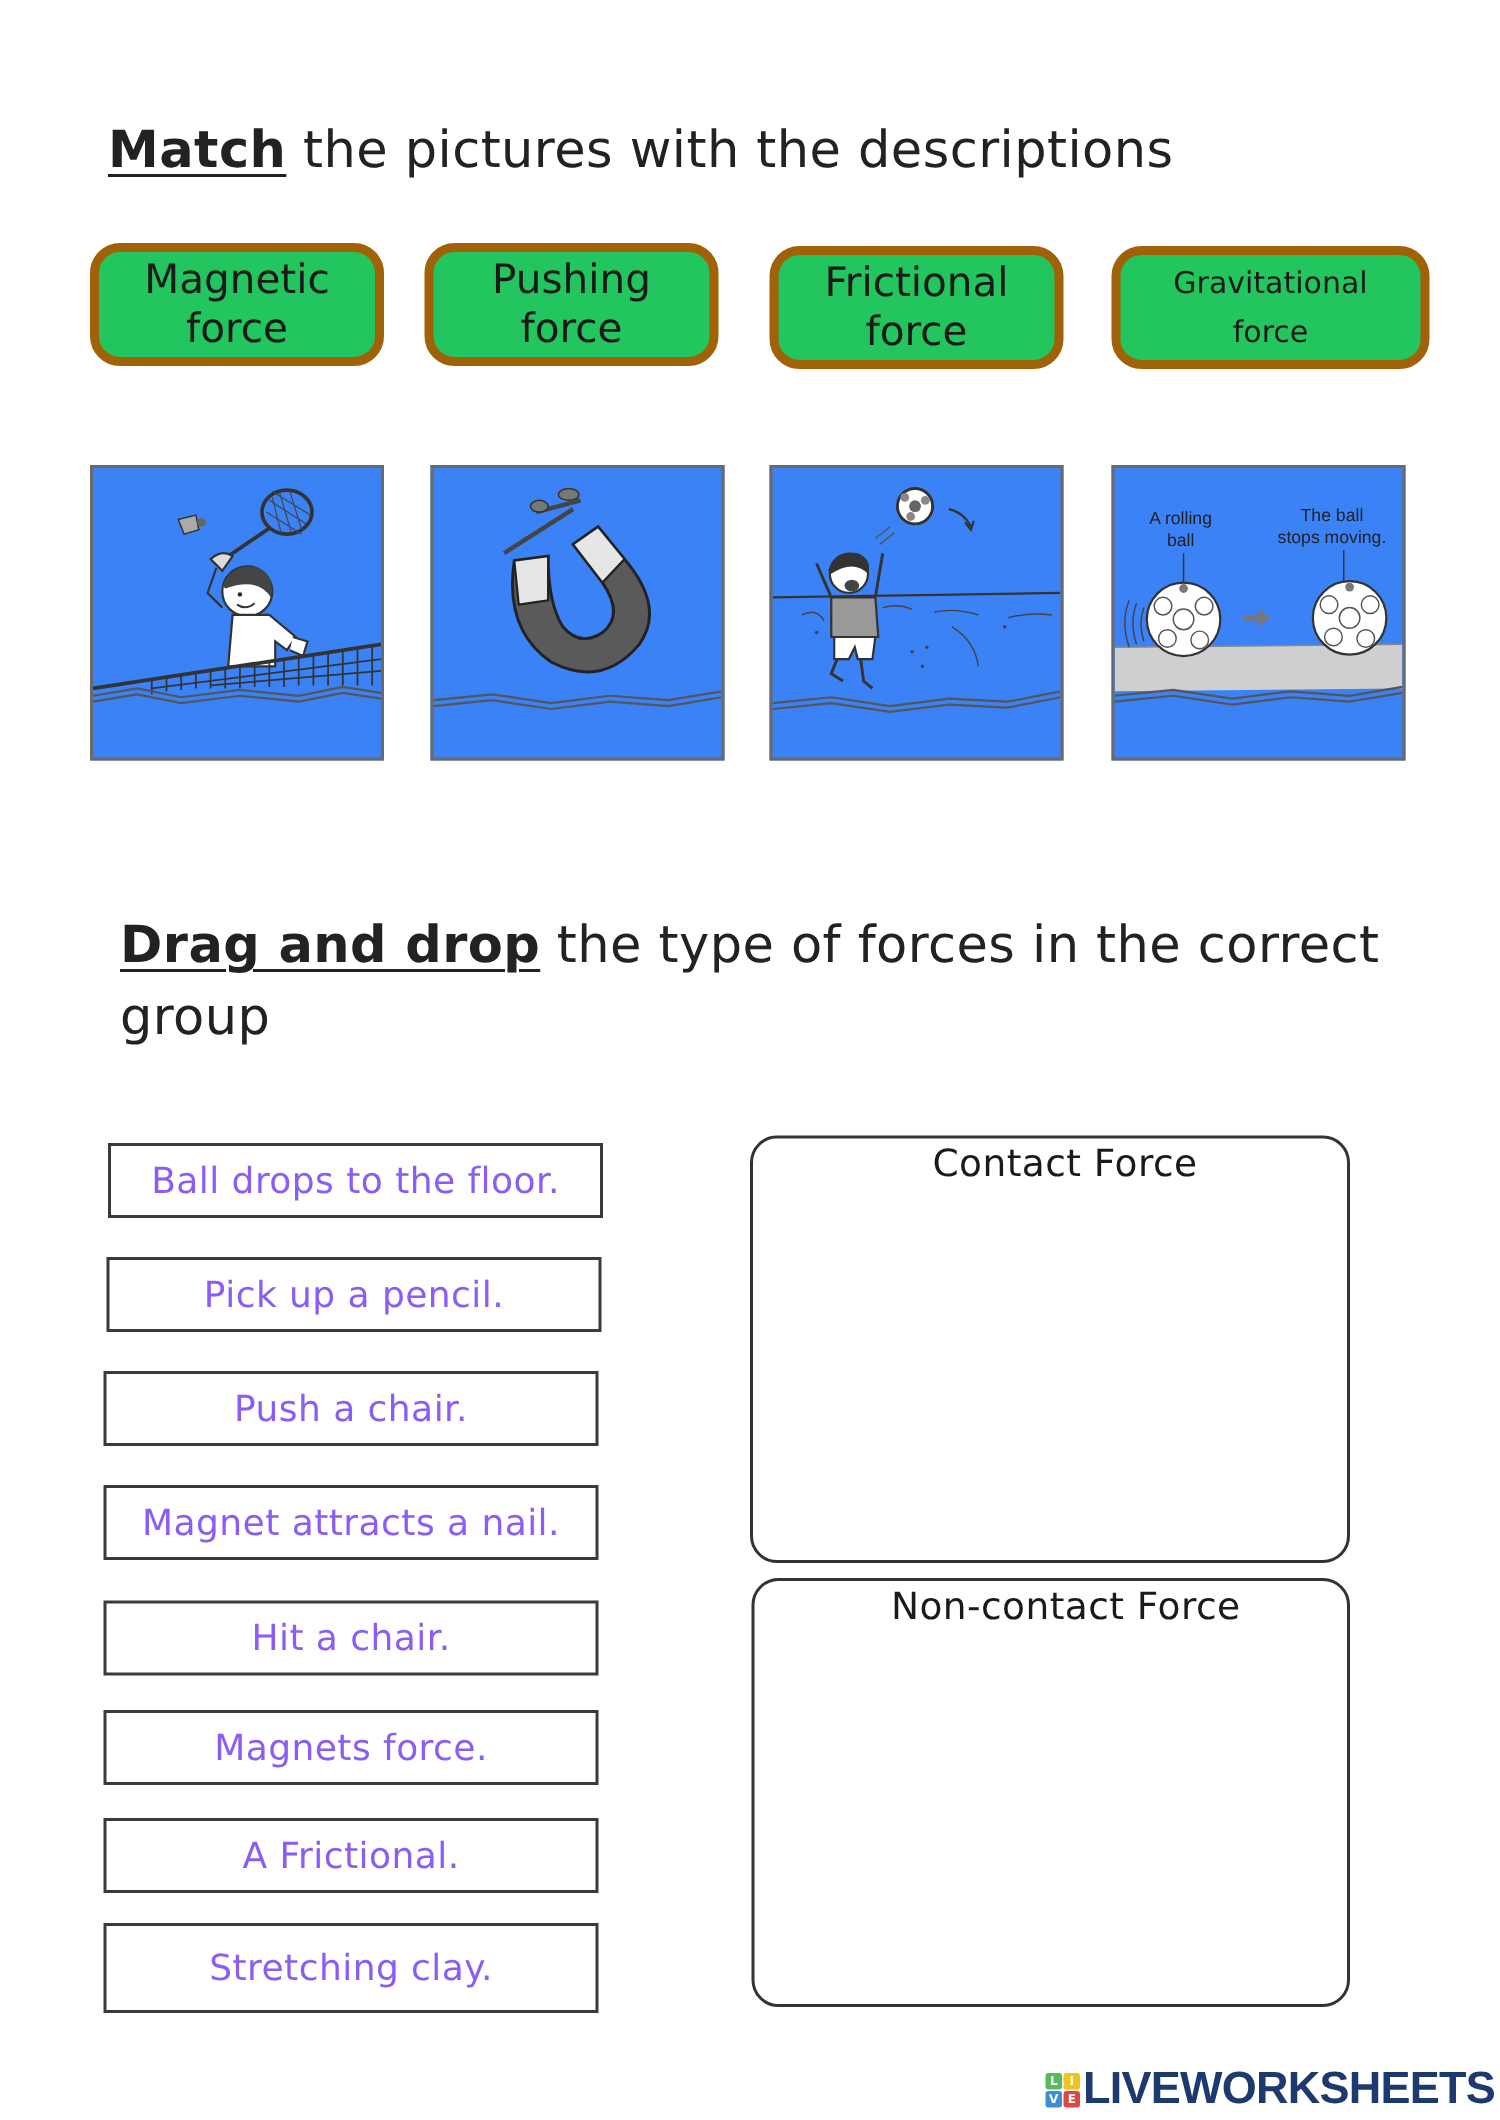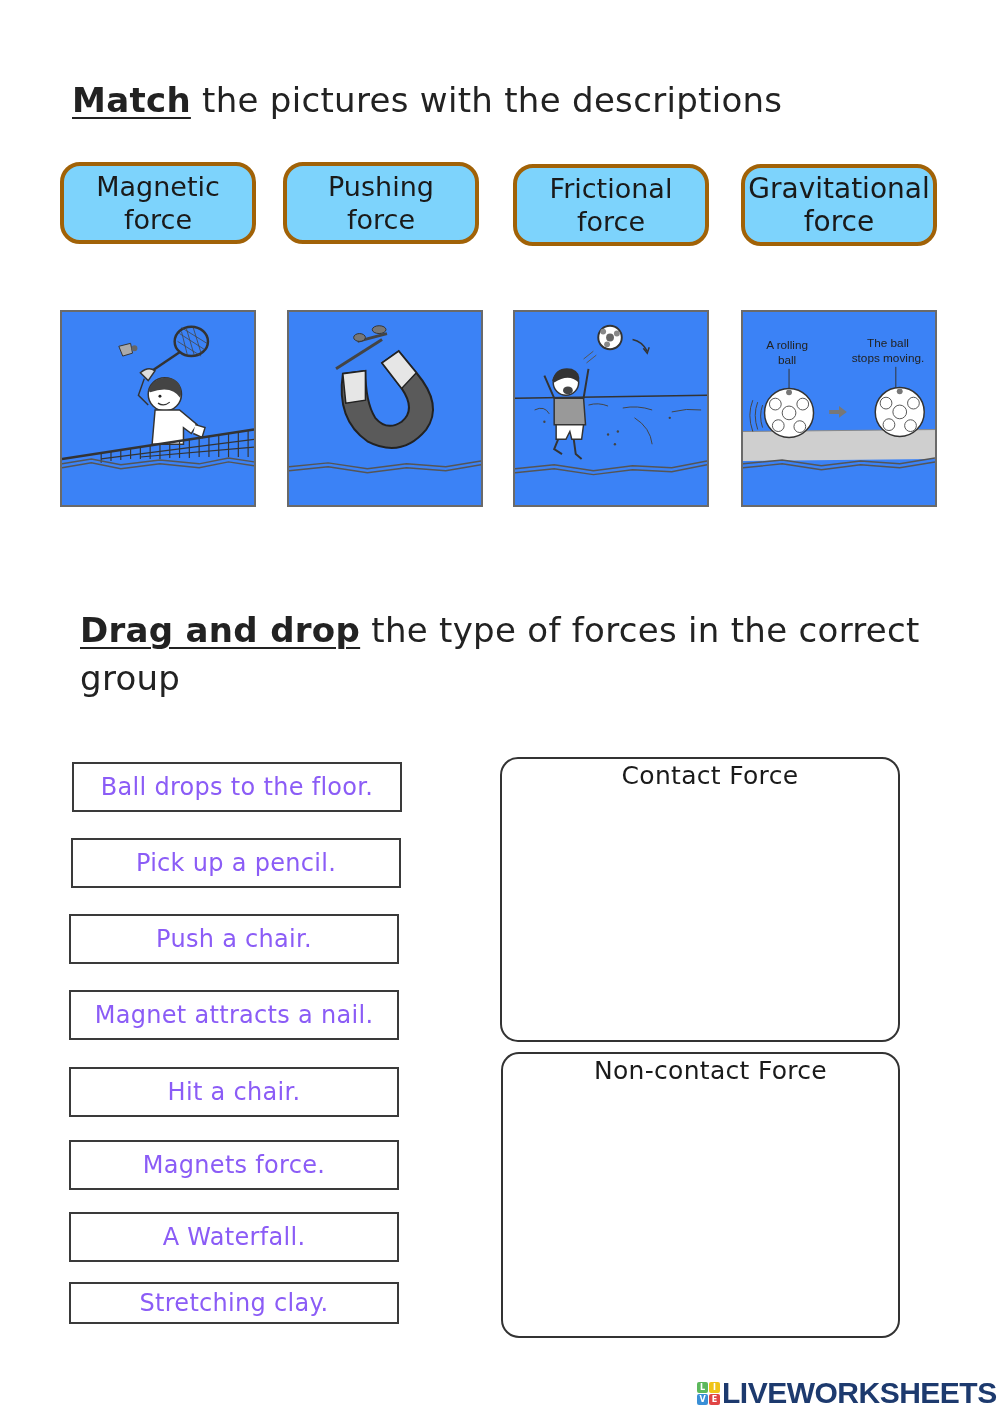--- a/index.html
+++ b/index.html
@@ -3,21 +3,21 @@
   <meta charset="utf-8">
   <style>
     * { box-sizing: border-box; margin: 0; padding: 0; }
     html, body { width: 1000px; height: 1413px; background: #ffffff; overflow: hidden; }
     body { position: relative; font-family: "DejaVu Sans", sans-serif; color: #1e1e1e; }
 
     .heading { position: absolute; font-size: 34px; font-weight: normal; color: #222; letter-spacing: 0.3px; line-height: 48px; margin-top: 16px; }
     .heading .key { font-weight: bold; text-decoration: underline; text-decoration-thickness: 2px; text-underline-offset: 5px; }
 
     .label-box {
-      position: absolute; border: 4px solid #a16207; border-radius: 20px; background: #7dd3fc;
+      position: absolute; border: 6px solid #a16207; border-radius: 20px; background: #22c55e;
       display: flex; flex-direction: column; align-items: center; justify-content: center;
       font-size: 27px; line-height: 33px; color: #1a1a1a; text-align: center;
     }
 
     .pic {
       position: absolute; border: 2px solid #6a6a6a; background: #3b82f6; overflow: hidden;
     }
     .pic svg { width: 100%; height: 100%; display: block; }
 
     .drag-item {
@@ -50,21 +50,21 @@
   <span>force</span>
 </div>
 <div class="label-box" style="left:283px; top:162px; width:196px; height:82px;">
   <span>Pushing</span>
   <span>force</span>
 </div>
 <div class="label-box" style="left:513px; top:164px; width:196px; height:82px;">
   <span>Frictional</span>
   <span>force</span>
 </div>
-<div class="label-box" style="left:741px; top:164px; width:196px; height:82px; font-size:28px;">
+<div class="label-box" style="left:741px; top:164px; width:212px; height:82px; font-size:20px;">
   <span>Gravitational</span>
   <span>force</span>
 </div>
 
 <div class="pic" style="left:60px; top:310px; width:196px; height:197px;">
   <svg viewBox="0 0 196 197">
 
     <path d="M58 35 L70 32 L72 42 L62 45 Z" fill="#aaa" stroke="#333" stroke-width="1"></path>
     <circle cx="74" cy="37" r="3" fill="#666"></circle>
 
@@ -201,22 +201,22 @@
   <span class="key">Drag and drop</span><span> the type of forces in the correct</span>
 </div>
 <div class="heading" style="left:80px; top:638px;">group</div>
 
 <div class="drag-item" style="left:72px; top:762px; width:330px; height:50px;">Ball drops to the floor.</div>
 <div class="drag-item" style="left:71px; top:838px; width:330px; height:50px;">Pick up a pencil.</div>
 <div class="drag-item" style="left:69px; top:914px; width:330px; height:50px;">Push a chair.</div>
 <div class="drag-item" style="left:69px; top:990px; width:330px; height:50px;">Magnet attracts a nail.</div>
 <div class="drag-item" style="left:69px; top:1067px; width:330px; height:50px;">Hit a chair.</div>
 <div class="drag-item" style="left:69px; top:1140px; width:330px; height:50px;">Magnets force.</div>
-<div class="drag-item" style="left:69px; top:1212px; width:330px; height:50px;">A Waterfall.</div>
-<div class="drag-item" style="left:69px; top:1282px; width:330px; height:42px;">Stretching clay.</div>
+<div class="drag-item" style="left:69px; top:1212px; width:330px; height:50px;">A Frictional.</div>
+<div class="drag-item" style="left:69px; top:1282px; width:330px; height:60px;">Stretching clay.</div>
 
 <div class="drop-zone" style="left:500px; top:757px; width:400px; height:285px;">
   <span class="zone-title">Contact Force</span>
 </div>
 <div class="drop-zone" style="left:501px; top:1052px; width:399px; height:286px;">
   <span class="zone-title">Non-contact Force</span>
 </div>
 
 <div class="logo">
   <div class="tiles">

